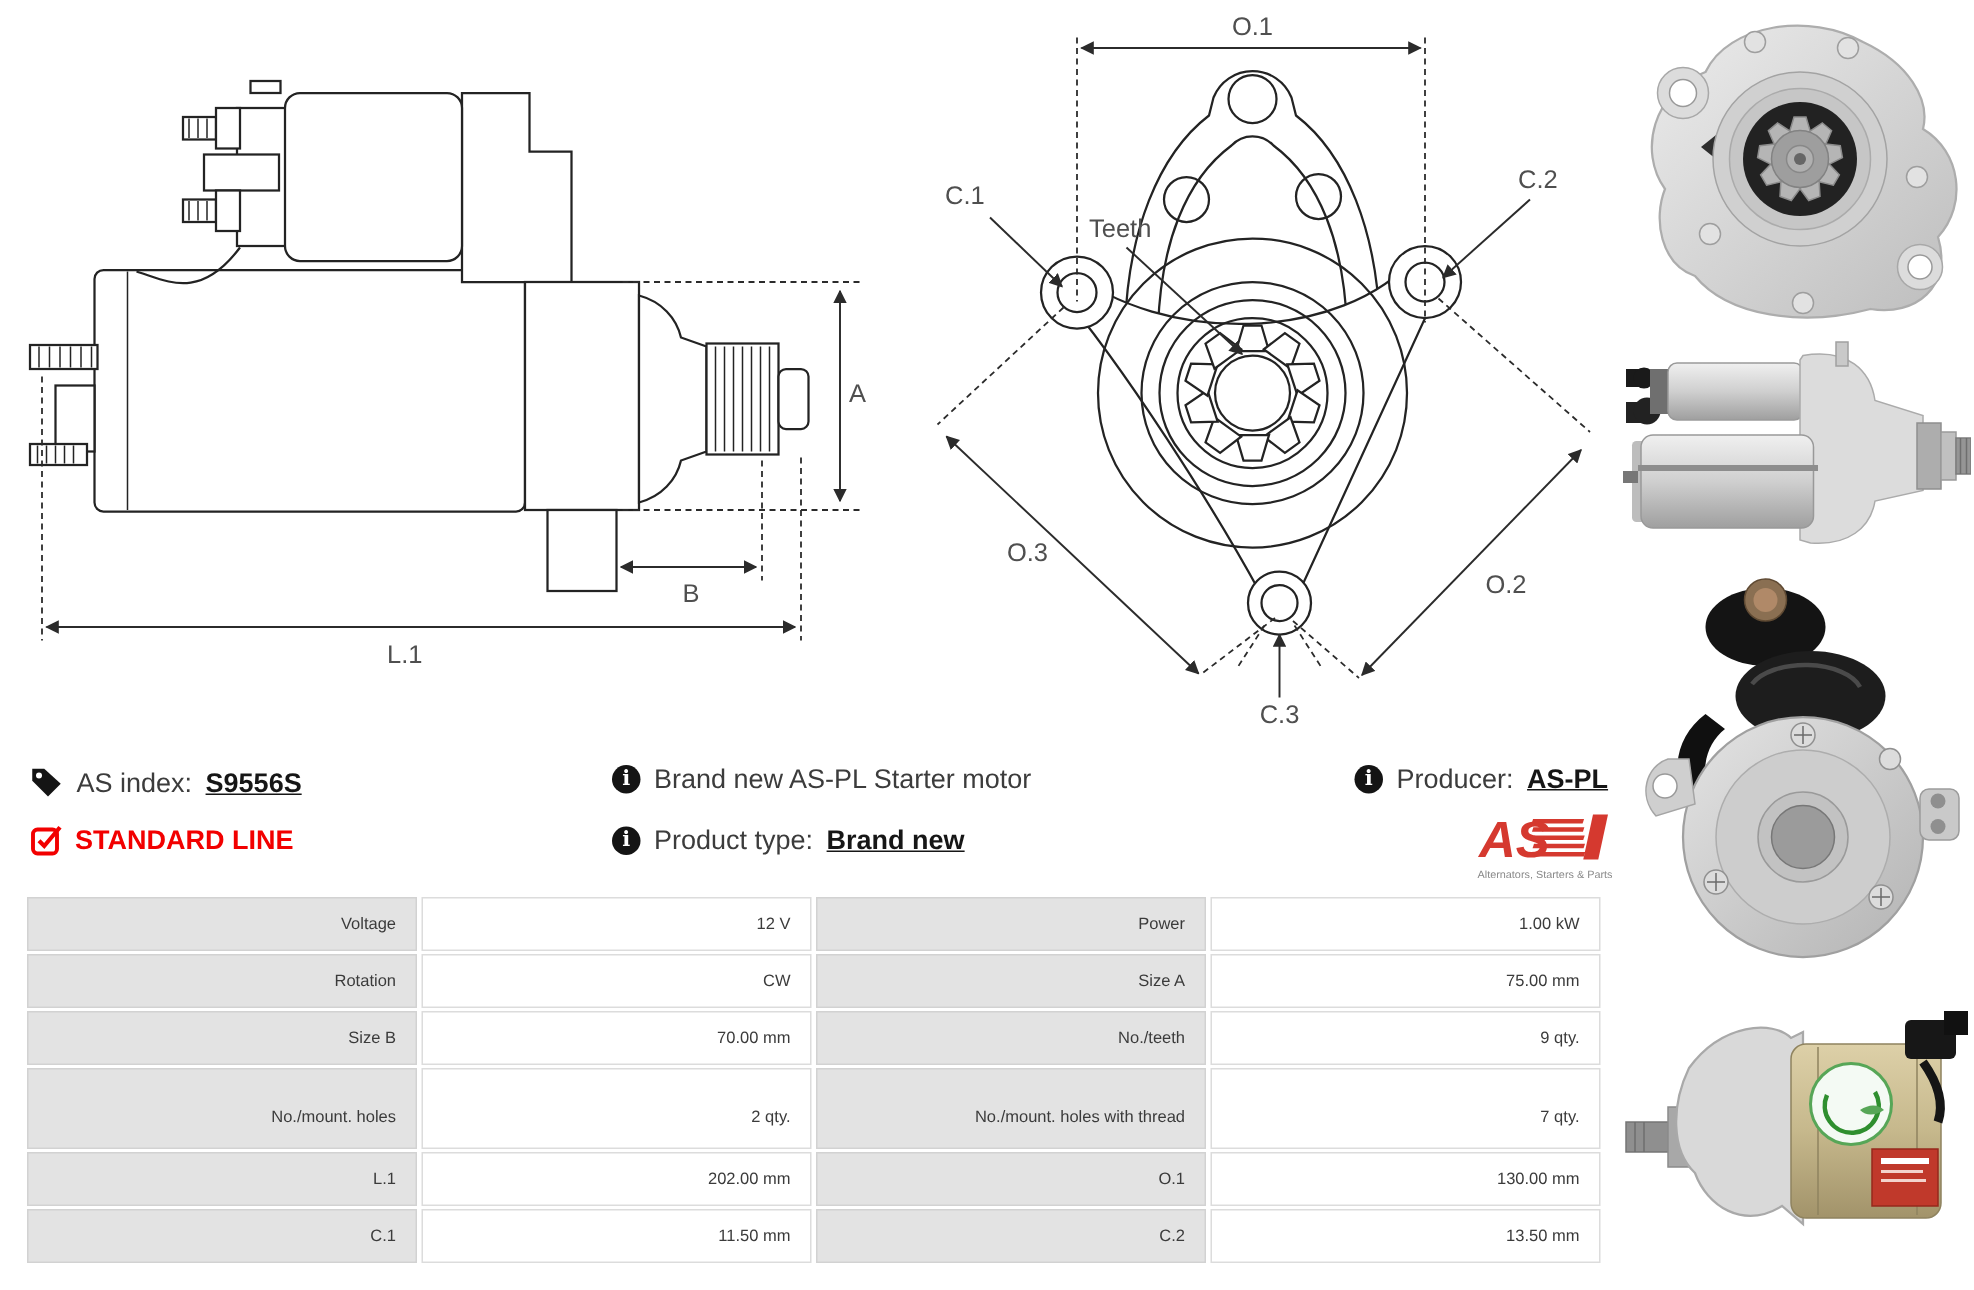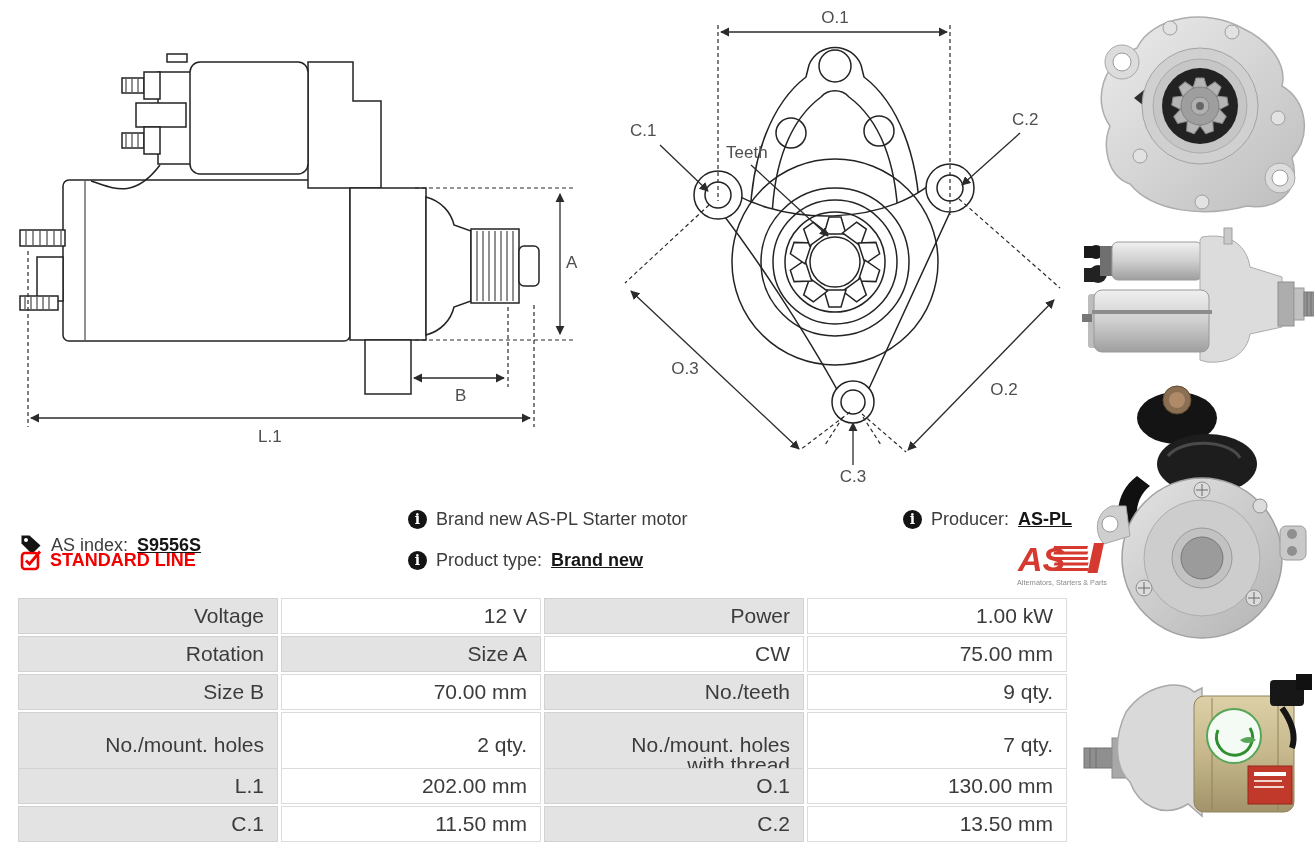--- a/index.html
+++ b/index.html
@@ -21,35 +21,35 @@
   .photo{left:1082px;width:232px;}
   #photo1{top:6px;height:210px;}
   #photo2{top:222px;height:150px;}
   #photo3{top:376px;height:272px;}
   #photo4{top:652px;height:184px;}
   .photo svg{width:100%;height:100%;display:block;}
 
   
   .info-item{position:absolute;display:flex;align-items:center;gap:9px;font-size:18px;color:#3c3c3c;height:26px;white-space:nowrap;}
   .info-item .bold{font-weight:bold;color:#161616;text-decoration:underline;}
-  #as-index{left:20px;top:532px;align-items:center;}
+  #as-index{left:20px;top:509px;align-items:center;}
   #standard-line{left:20px;top:547px;color:#f20000;font-weight:bold;}
   #desc{left:408px;top:506px;}
   #ptype{left:408px;top:547px;}
   #producer{left:903px;top:506px;}
   .info-icon{width:19px;height:19px;border-radius:50%;background:#141414;color:#fff;
              font:bold 14px/19px "DejaVu Serif",serif;text-align:center;flex:0 0 19px;}
-  #as-logo{left:984px;top:540px;width:92px;height:48px;margin-left:32px;}
+  #as-logo{left:984px;top:540px;width:92px;height:48px;}
 
   
   #spec-table{left:18px;top:598px;width:1049px;}
   .spec-row{display:grid;grid-template-columns:1fr 1fr 1fr 1fr;gap:3px;height:36px;margin-bottom:2px;}
   .spec-row.tall{height:54px;}
   .cell{box-sizing:border-box;border:1px solid #dcdcdc;background:#fff;display:flex;align-items:center;
-        justify-content:flex-end;padding:0 13px;font-size:21px;color:#3b3b3b;}
+        justify-content:flex-end;padding:0 13px;font-size:11px;color:#3b3b3b;}
   .cell.lab{background:#e3e3e3;border-color:#d2d2d2;}
   .tall .cell{align-items:flex-start;padding-top:22px;line-height:20px;}
   .tall .cell span{display:block;max-width:198px;text-align:right;}
 </style>
 </head>
 <body>
 
 <div class="abs" id="diagram-side">
 <svg viewBox="0 0 575 488" width="575" height="488">
   <defs>
@@ -435,22 +435,22 @@
 
 <div class="abs" id="spec-table">
   <div class="spec-row">
     <div class="cell lab">Voltage</div>
     <div class="cell val">12 V</div>
     <div class="cell lab">Power</div>
     <div class="cell val">1.00 kW</div>
   </div>
   <div class="spec-row">
     <div class="cell lab">Rotation</div>
+    <div class="cell val">CW</div>
     <div class="cell lab">Size A</div>
-    <div class="cell val">CW</div>
     <div class="cell val">75.00 mm</div>
   </div>
   <div class="spec-row">
     <div class="cell lab">Size B</div>
     <div class="cell val">70.00 mm</div>
     <div class="cell lab">No./teeth</div>
     <div class="cell val">9 qty.</div>
   </div>
   <div class="spec-row tall">
     <div class="cell lab">No./mount. holes</div>

